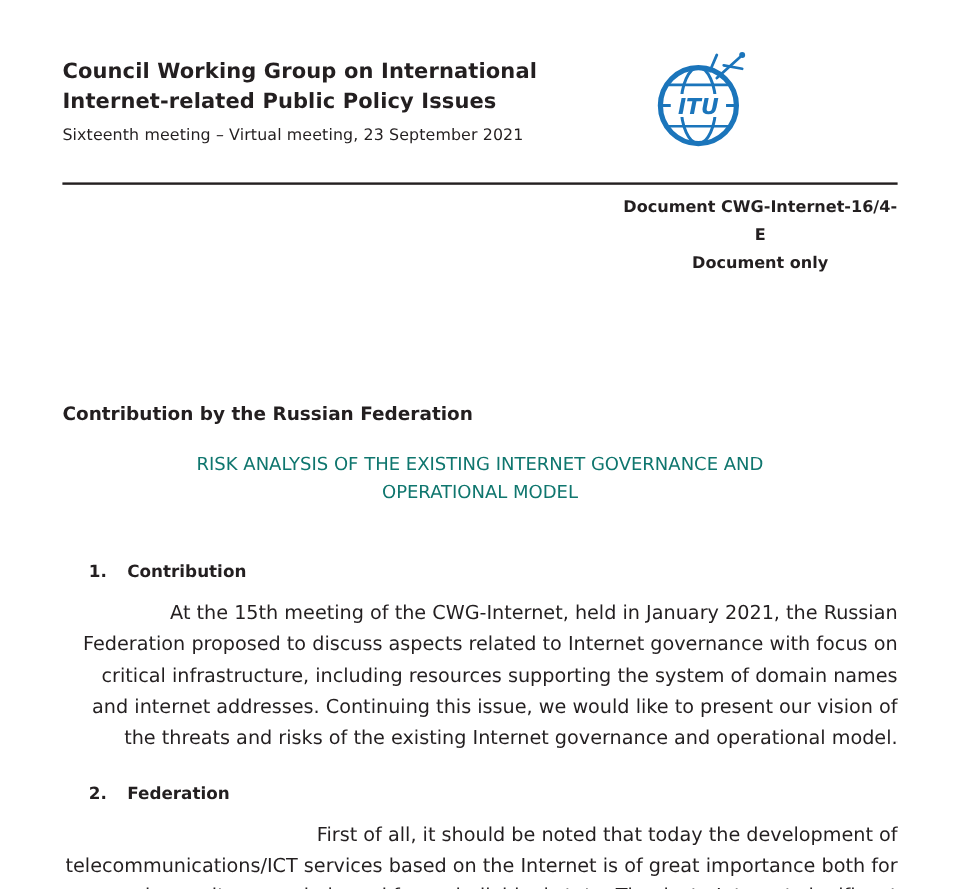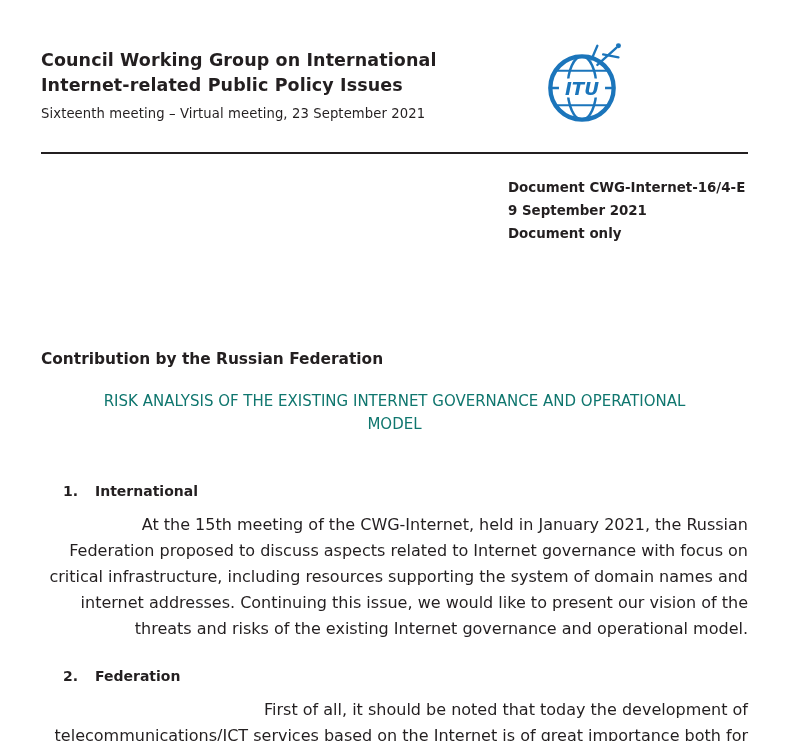--- a/index.html
+++ b/index.html
@@ -12,21 +12,21 @@
     height: 741px;
     font-family: "DejaVu Sans", sans-serif;
     color: #1a1a1a;
     overflow: hidden;
   }
   .page {
     position: relative;
     width: 800px;
     height: 627px;
     box-sizing: border-box;
-    padding: 44px 52px 0 41px;
+    padding: 44px 52px 0 52px;
   }
 
   
   .header {
     display: flex;
     align-items: flex-start;
     justify-content: space-between;
   }
   .header-text {
     padding-top: 4px;
@@ -56,22 +56,22 @@
   }
 
   .rule {
     border: none;
     border-top: 2.5px solid #231f20;
     margin: 16px 0 0 0;
   }
 
   
   .docref {
-    margin-top: 22px;
-    text-align: left;
+    margin-top: 8px;
+    text-align: center;
     padding-left: 467px;
   }
   .docref div {
     font-size: 13.4px;
     font-weight: bold;
     line-height: 1.72;
     color: #231f20;
   }
 
   
@@ -148,31 +148,30 @@
         </g>
         <circle cx="88" cy="6" r="2.6" fill="#1b75bb"></circle>
       </svg>
     </div>
   </div>
 
   <hr class="rule">
 
   <div class="docref">
     <div>Document CWG-Internet-16/4-E</div>
-    <div>9 September 2021</div>
     <div>Document only</div>
   </div>
 
   <div class="contribution">Contribution by the Russian Federation</div>
   <div class="doc-title">RISK ANALYSIS OF THE EXISTING INTERNET GOVERNANCE AND OPERATIONAL MODEL</div>
 
   <div class="section">
     <div class="section-heading">
       <span class="section-num">1.</span>
-      <span>International</span>
+      <span>Contribution</span>
     </div>
     <div class="section-body"><span class="indent"></span><span>At the 15th meeting of the CWG-Internet, held in January 2021, the Russian Federation proposed to discuss aspects related to Internet governance with focus on critical infrastructure, including resources supporting the system of domain names and internet addresses. Continuing this issue, we would like to present our vision of the threats and risks of the existing Internet governance and operational model.</span></div>
   </div>
 
   <div class="section">
     <div class="section-heading">
       <span class="section-num">2.</span>
       <span>Federation</span>
     </div>
     <div class="section-body"><span class="indent"></span><span>First of all, it should be noted that today the development of telecommunications/ICT services based on the Internet is of great importance both for humanity as a whole and for an individual state. Thanks to Internet significant progress has been made in the development of</span></div>

